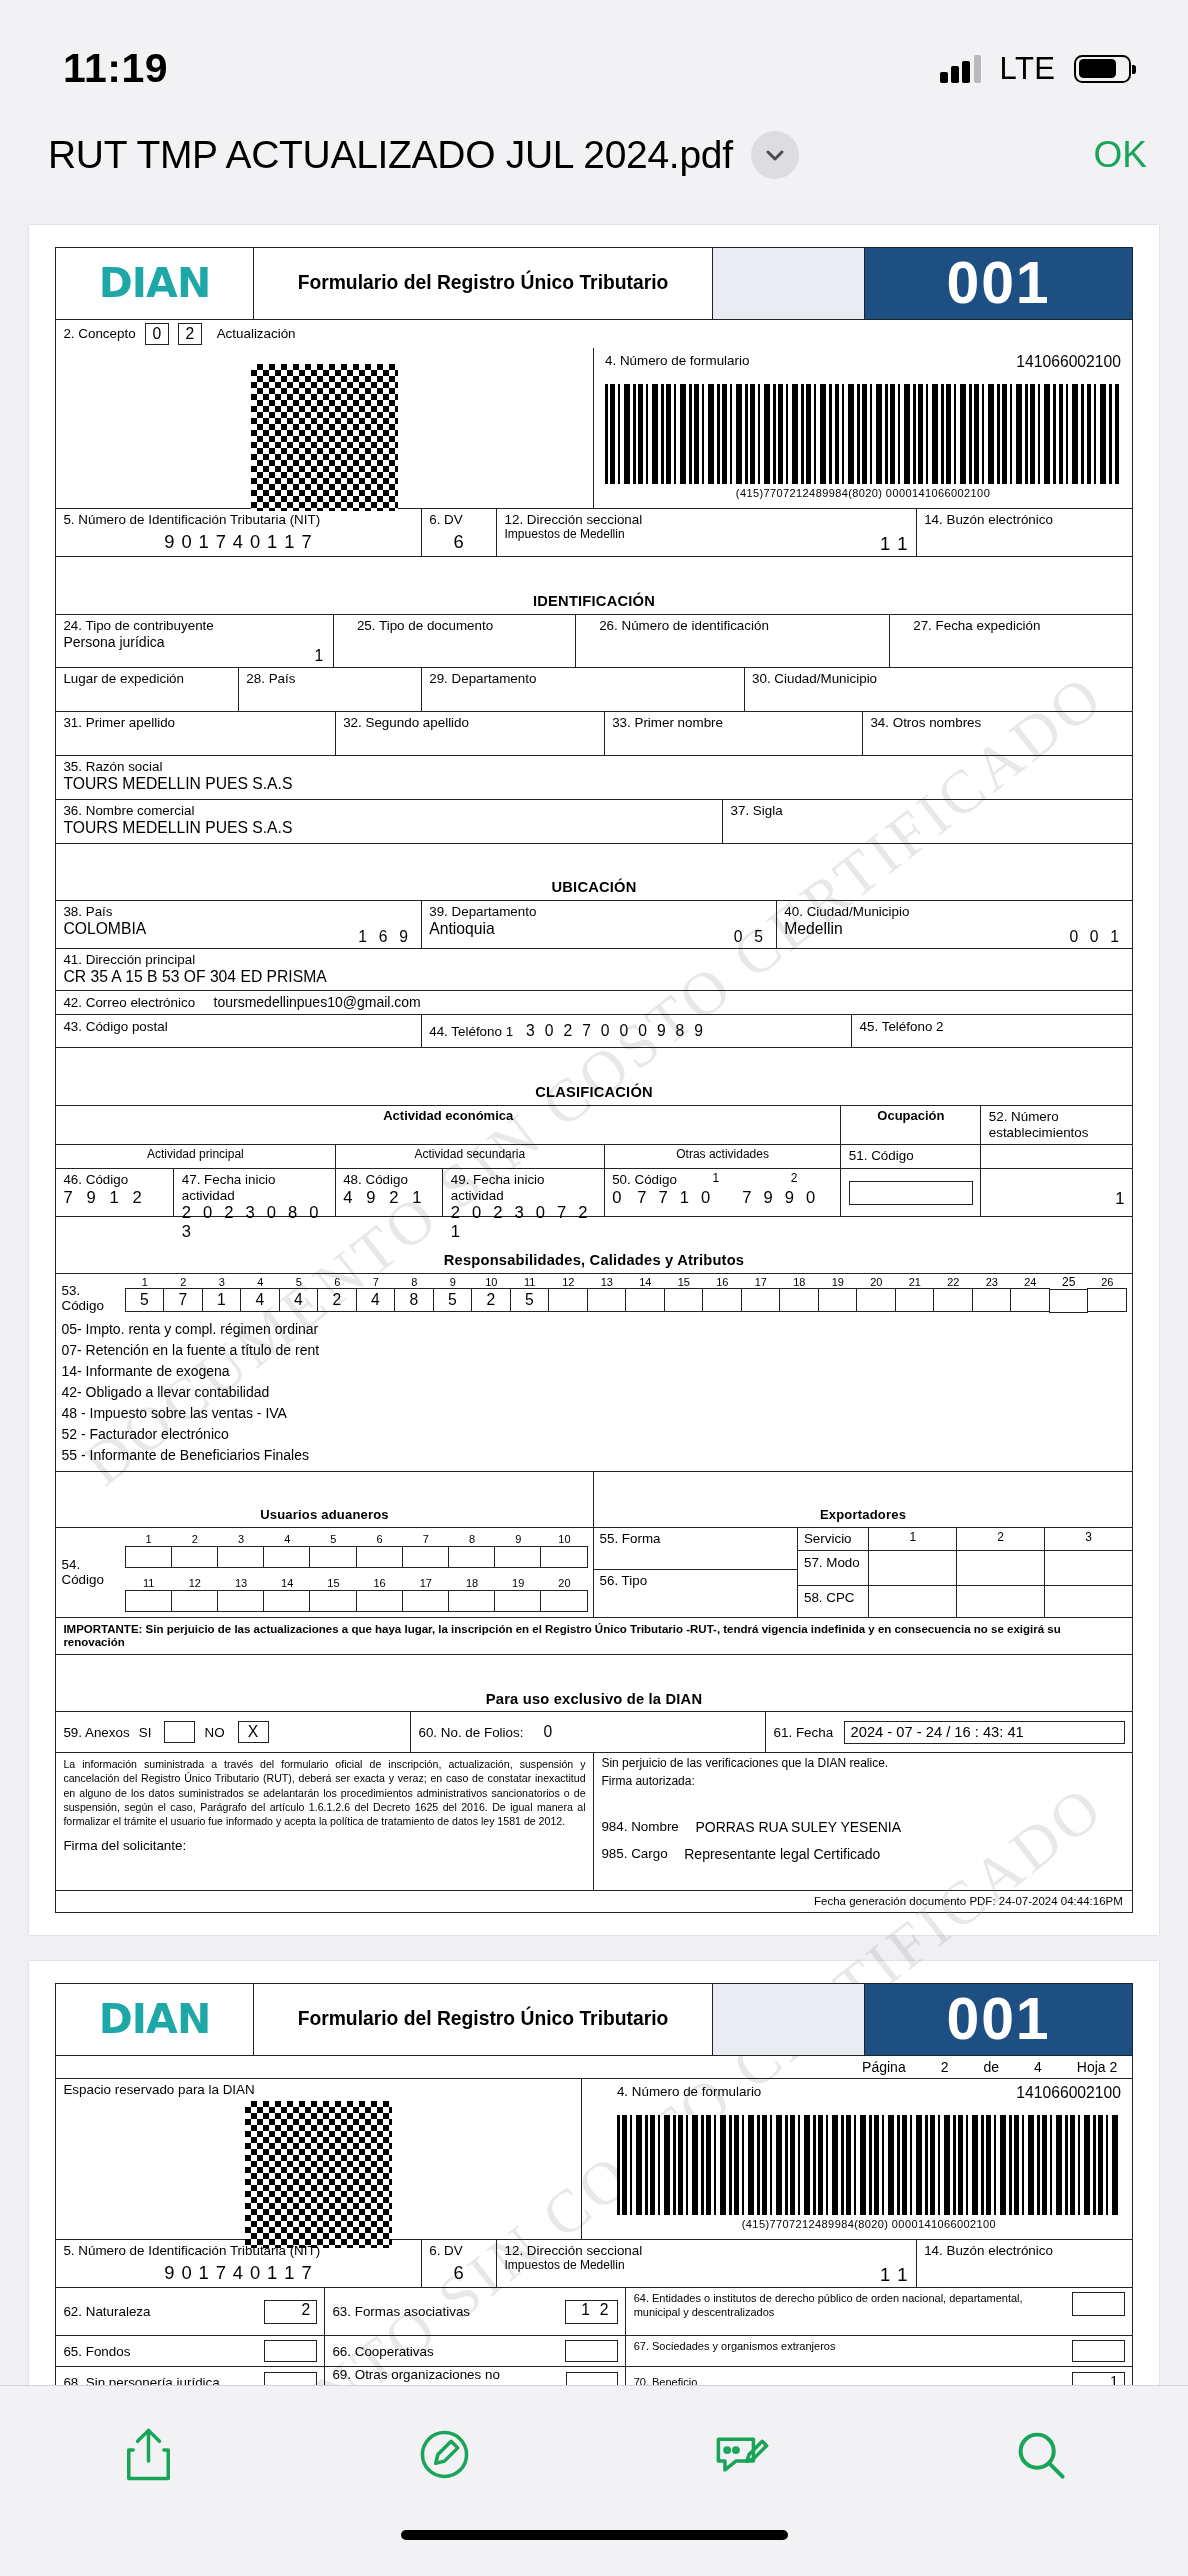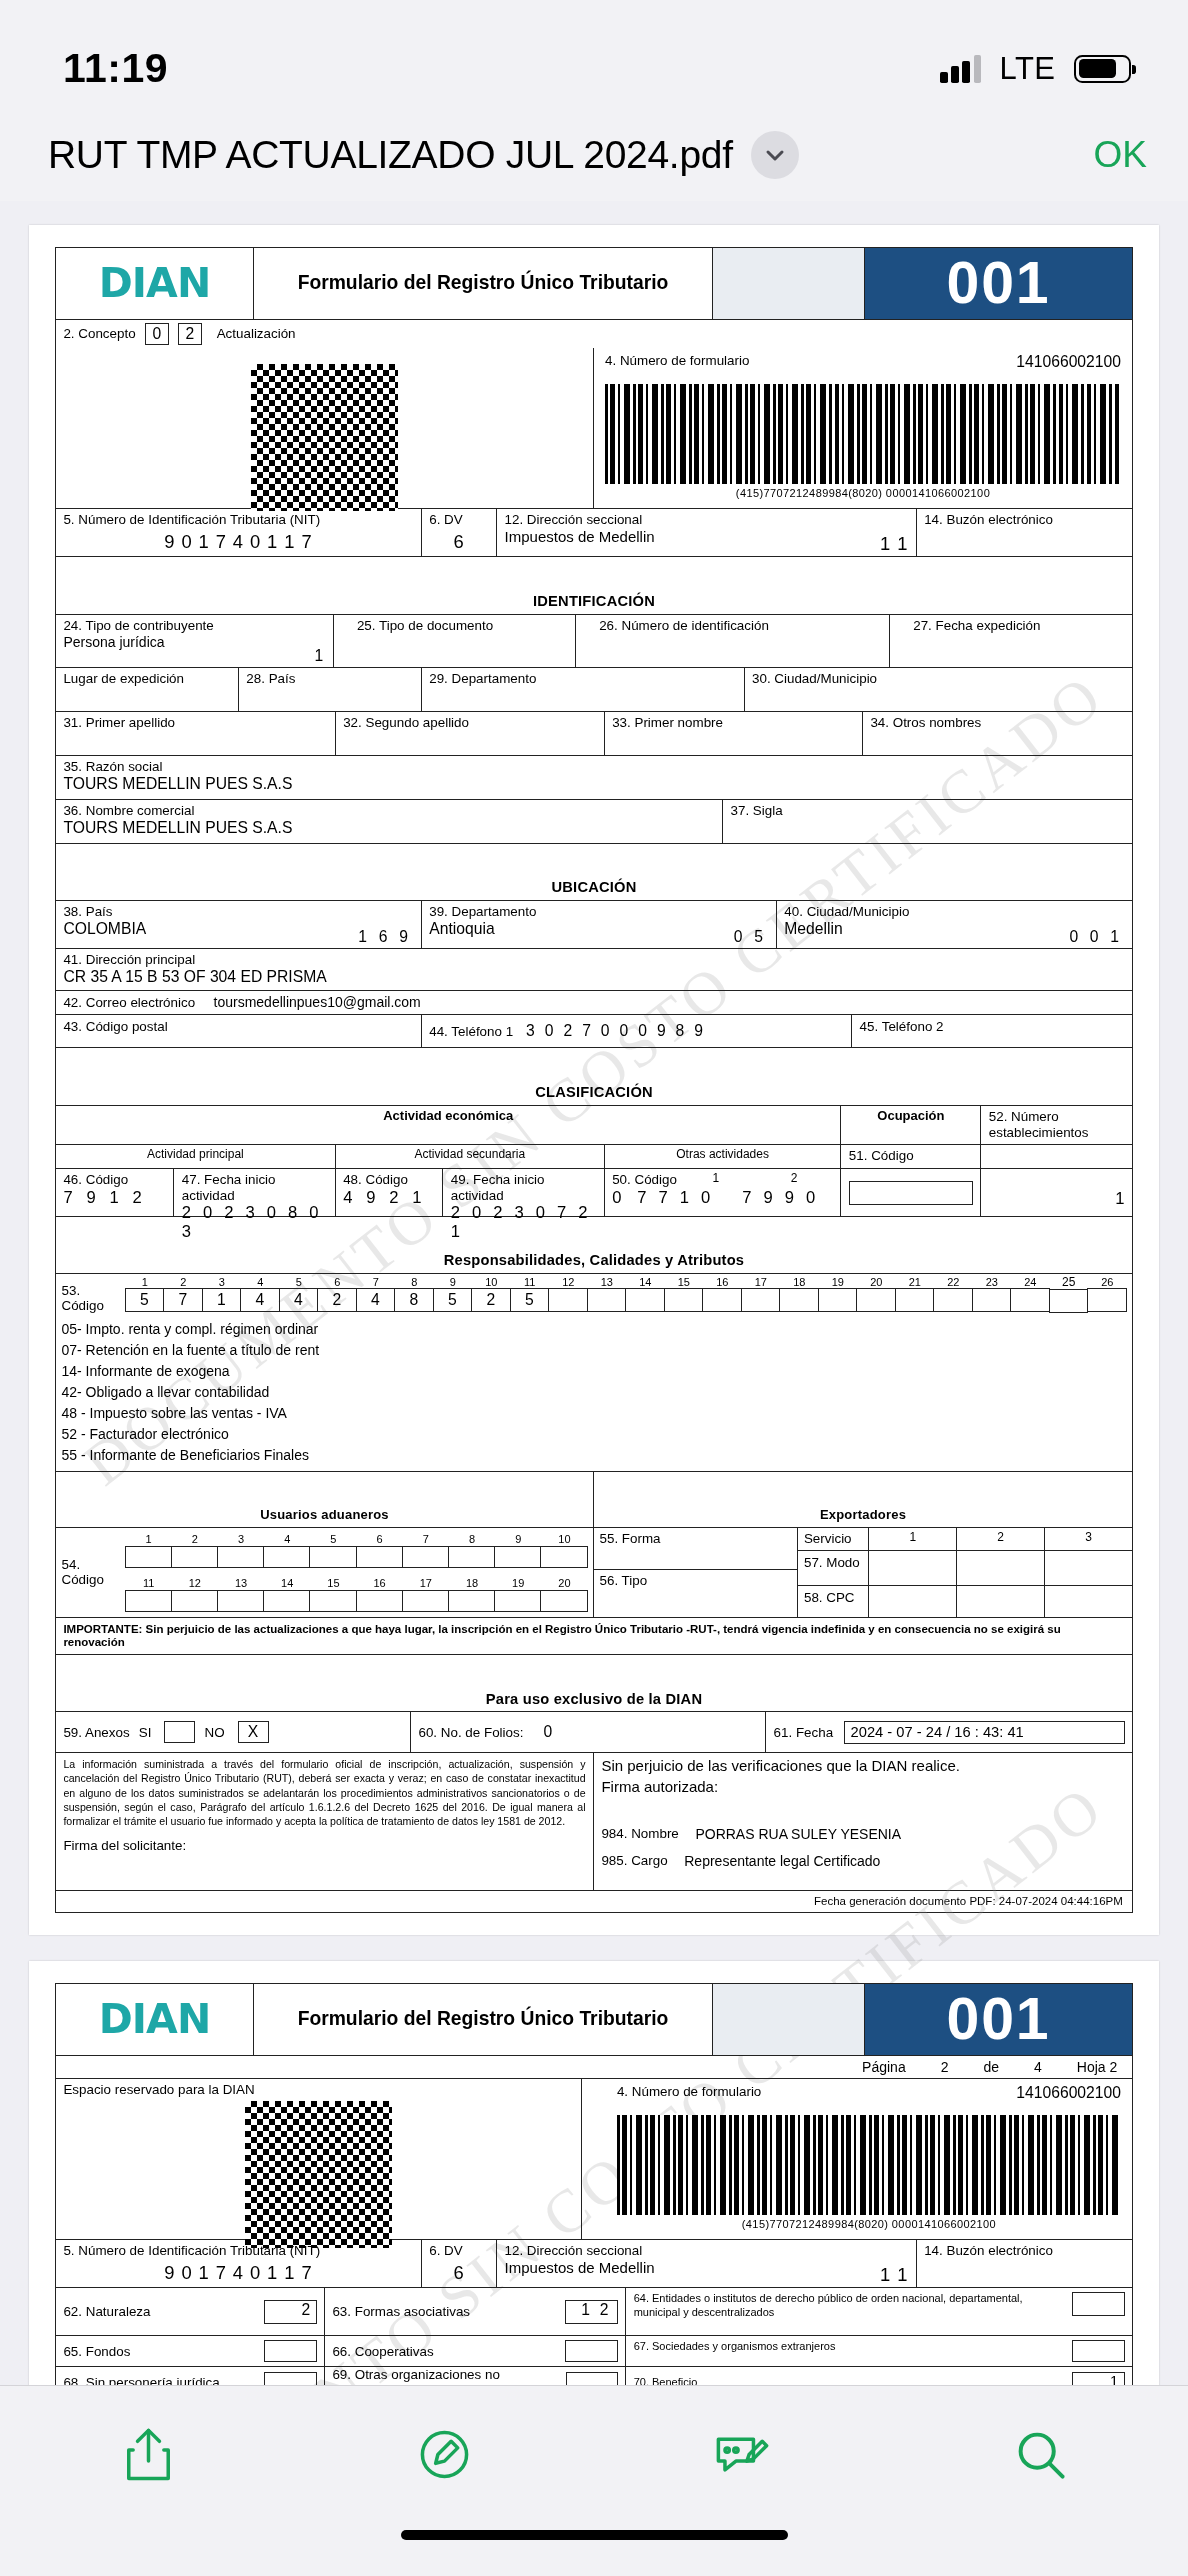--- a/index.html
+++ b/index.html
@@ -124,21 +124,21 @@
   .toolbar {
     flex: 0 0 138px;
     background: #f2f2f5;
     display: flex; align-items: center; justify-content: space-around;
     border-top: 0.9px solid #d4d4d8;
   }
   .toolbar .ti { color: #18a558; display:flex; align-items:center; justify-content:center; }
   .homebar { flex: 0 0 53px; background:#f2f2f5; display:flex; align-items:flex-start; justify-content:center; }
   .homebar i { display:block; width: 387px; height: 10px; background:#000; border-radius: 5.5px; margin-top: 7.4px; }
 
-  .tiny { font-size: 15px; }
+  .tiny { font-size: 12px; }
   .b { font-weight: bold; }
 </style>
 </head>
 <body>
 
 <div class="screen">
 
   <div class="statusbar">
     <div class="status-time">11:19</div>
     <div class="status-right">

